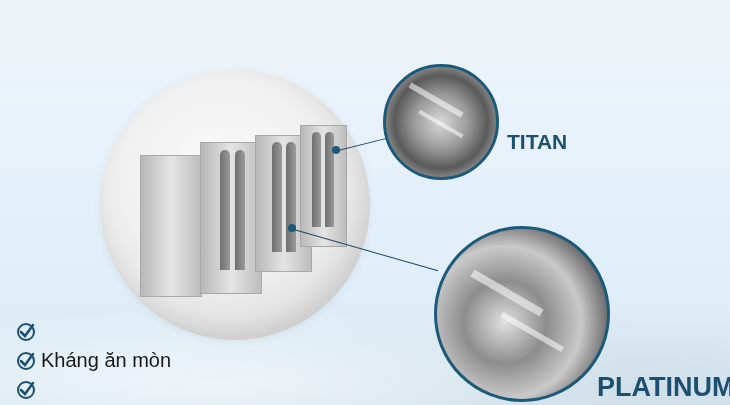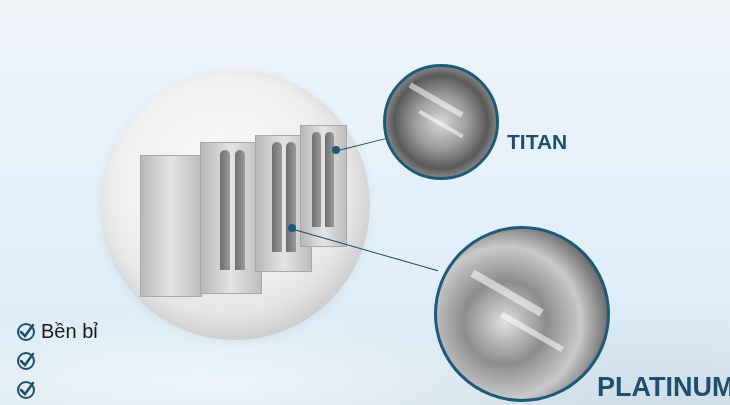--- a/index.html
+++ b/index.html
@@ -68,27 +68,27 @@
     <div class="hl" style="left:60px;top:100px;width:70px;height:6px;"></div>
   </div>
   <div class="label plat">PLATINUM</div>
 
   <div class="features">
     <div class="feature">
       <svg class="check" viewBox="0 0 20 20">
         <circle cx="10" cy="10" r="8" fill="none" stroke="#1d4f6e" stroke-width="2"></circle>
         <path d="M5 10 L9 14 L17 3" fill="none" stroke="#1d4f6e" stroke-width="2.5" stroke-linecap="round"></path>
       </svg>
-      <span>Bền bỉ</span>
     </div>
     <div class="feature">
       <svg class="check" viewBox="0 0 20 20">
         <circle cx="10" cy="10" r="8" fill="none" stroke="#1d4f6e" stroke-width="2"></circle>
         <path d="M5 10 L9 14 L17 3" fill="none" stroke="#1d4f6e" stroke-width="2.5" stroke-linecap="round"></path>
       </svg>
+      <span>Kháng ăn mòn</span>
     </div>
     <div class="feature">
       <svg class="check" viewBox="0 0 20 20">
         <circle cx="10" cy="10" r="8" fill="none" stroke="#1d4f6e" stroke-width="2"></circle>
         <path d="M5 10 L9 14 L17 3" fill="none" stroke="#1d4f6e" stroke-width="2.5" stroke-linecap="round"></path>
       </svg>
     </div>
   </div>
 </div>
 

